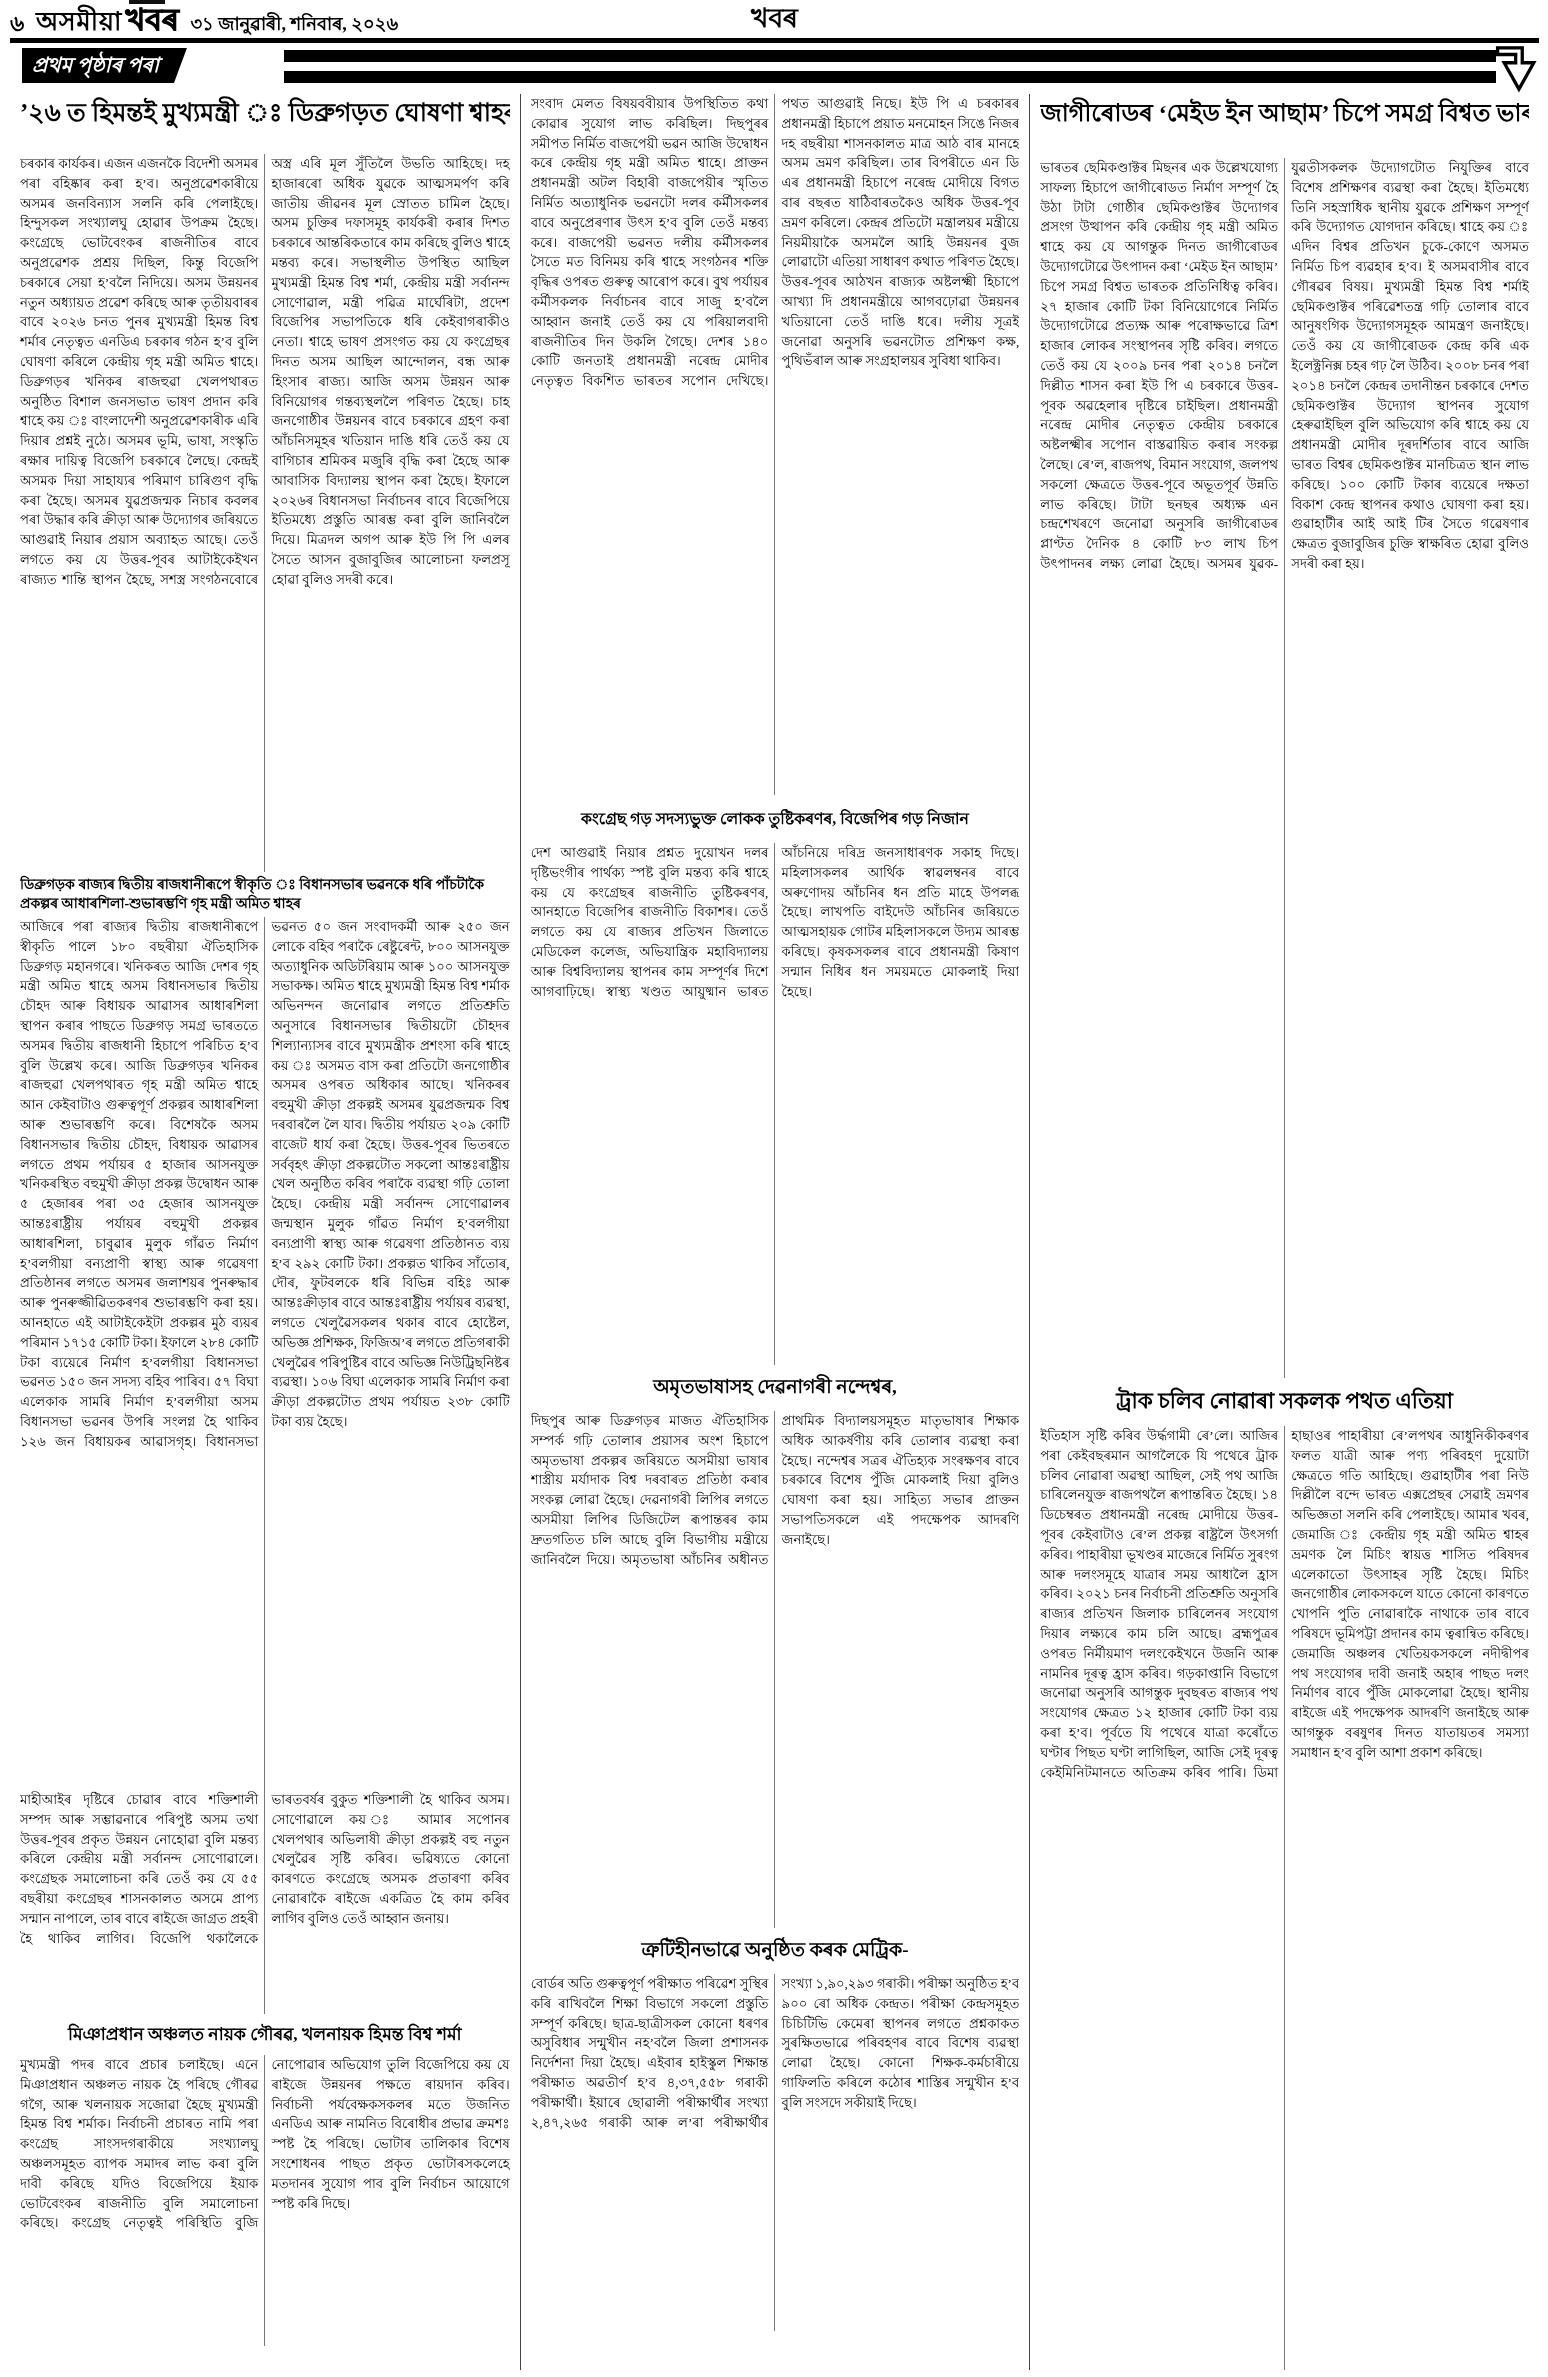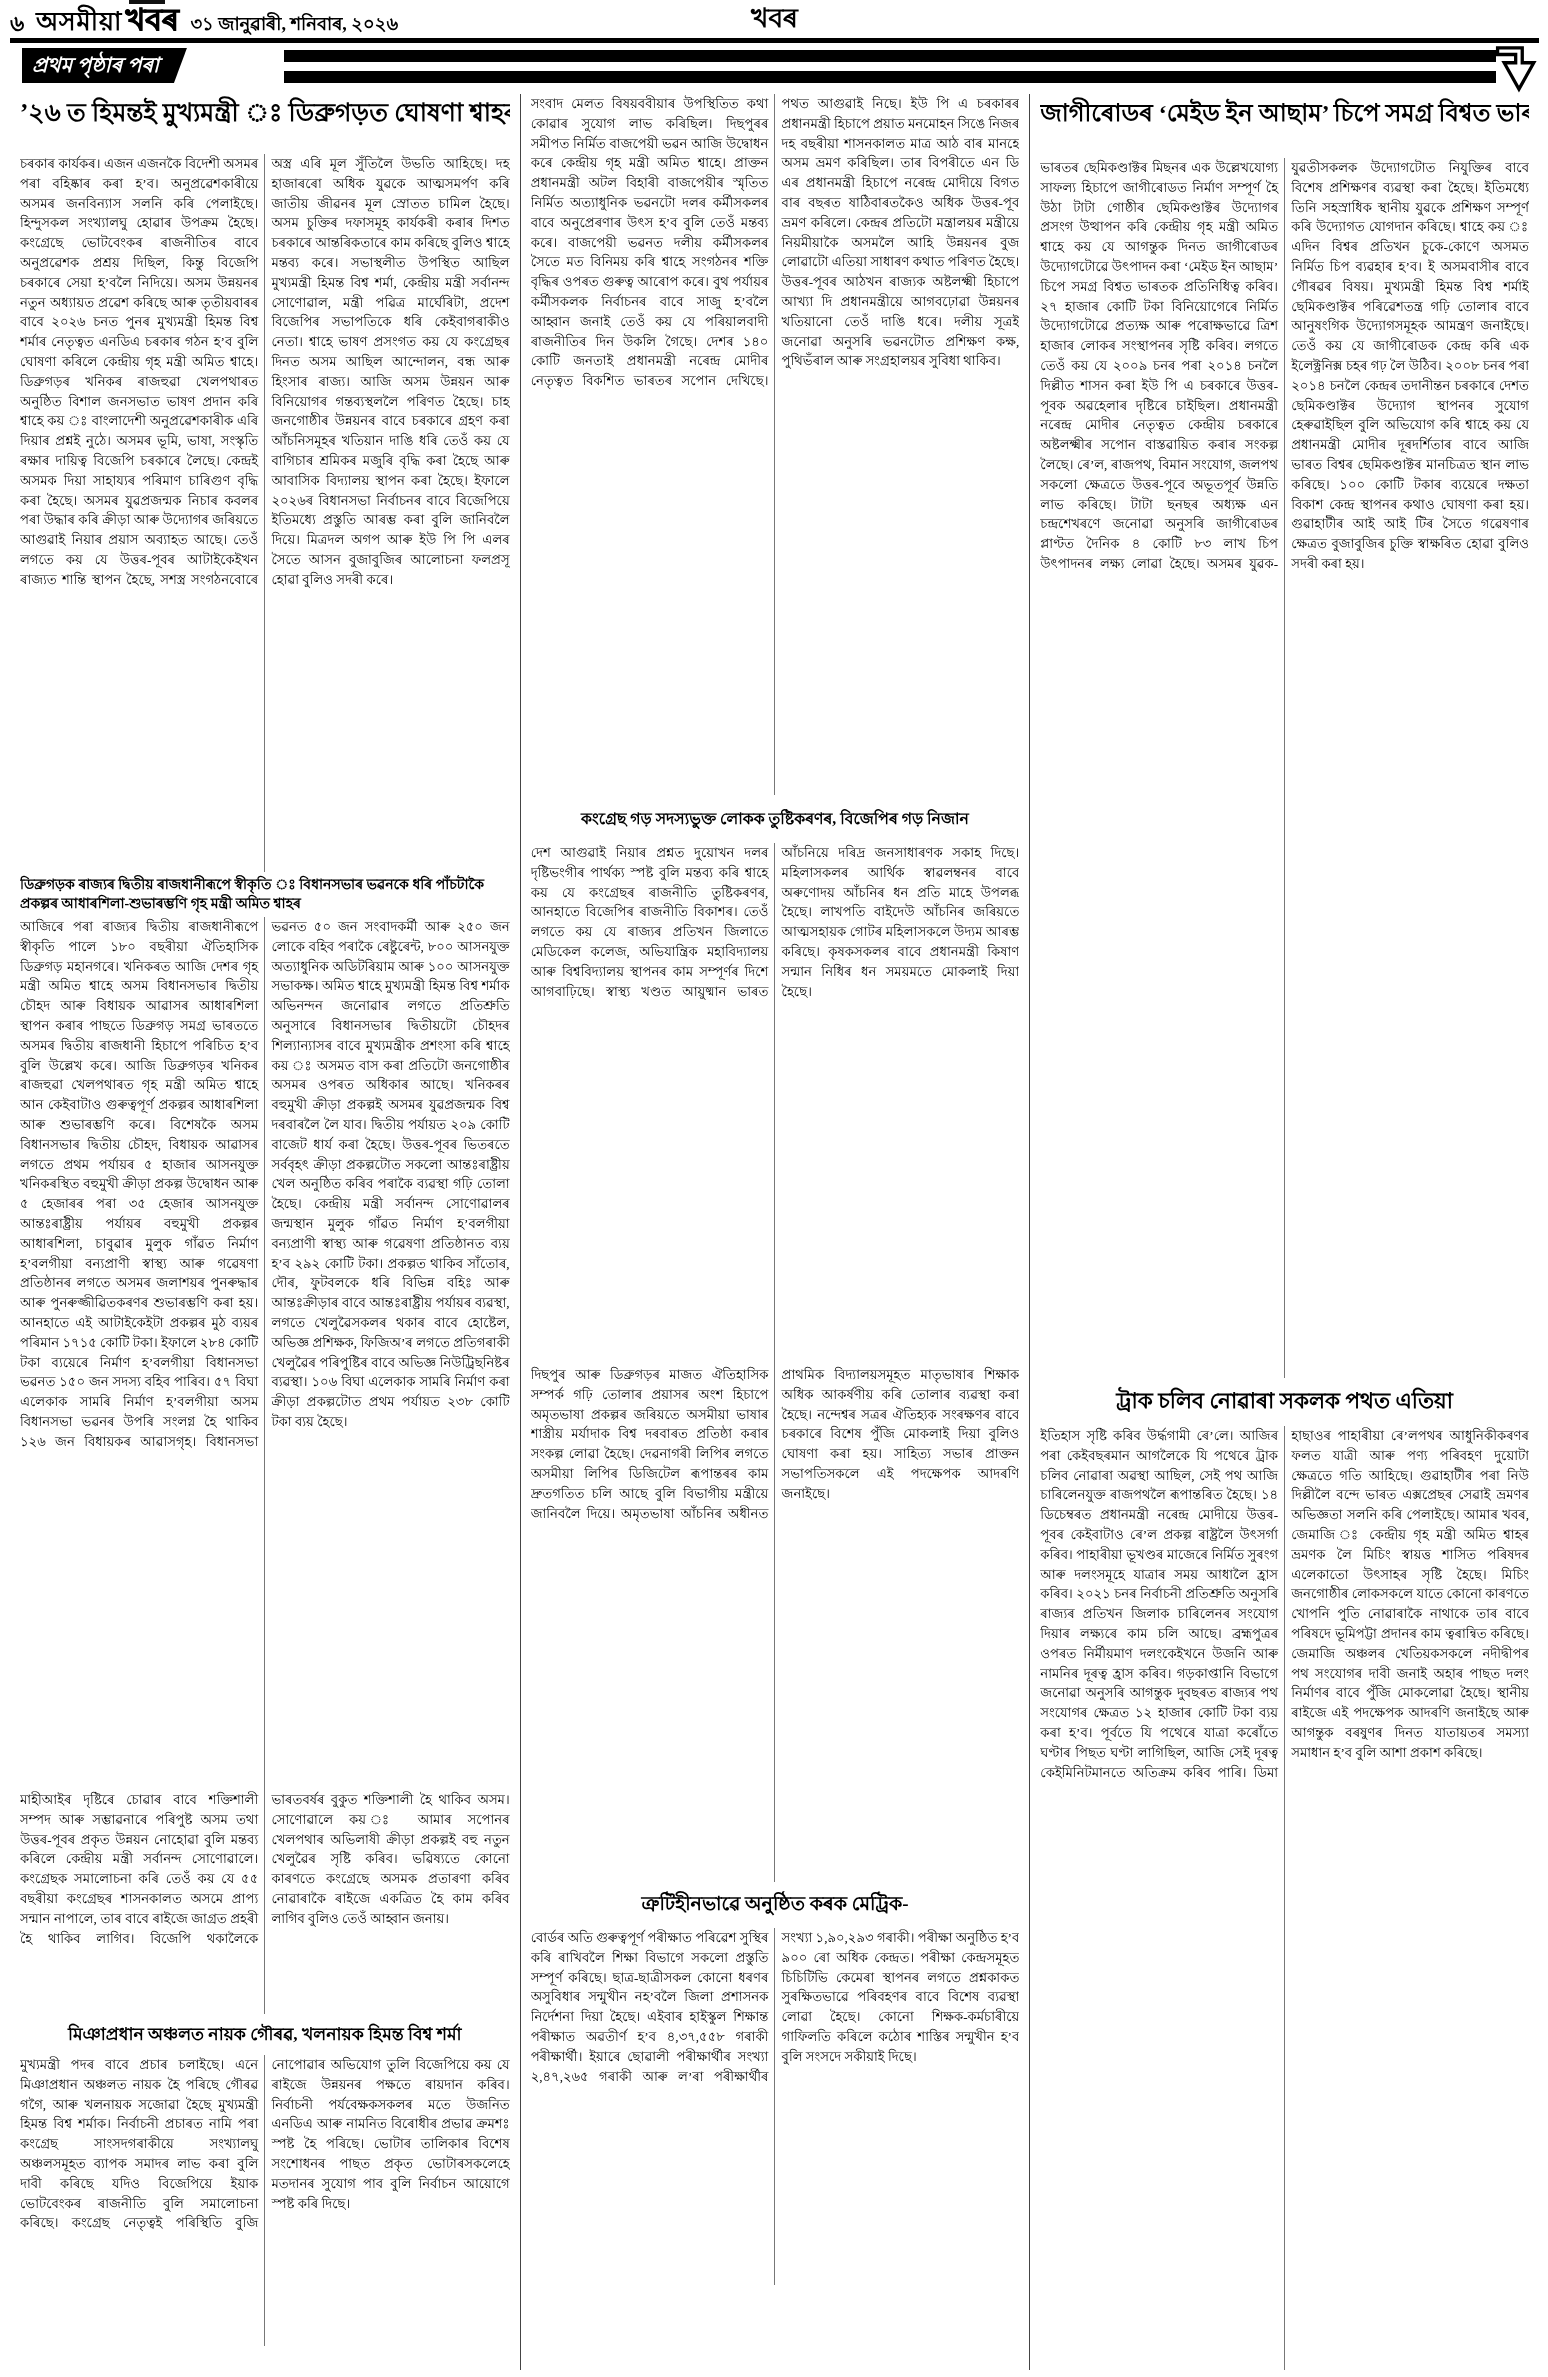--- a/index.html
+++ b/index.html
@@ -95,20 +95,21 @@
       <div class="seg g1s2">আজিৰে পৰা ৰাজ্যৰ দ্বিতীয় ৰাজধানীৰূপে স্বীকৃতি পালে ১৮০ বছৰীয়া ঐতিহাসিক ডিব্ৰুগড় মহানগৰে। খনিকৰত আজি দেশৰ গৃহ মন্ত্ৰী অমিত শ্বাহে অসম বিধানসভাৰ দ্বিতীয় চৌহদ আৰু বিধায়ক আৱাসৰ আধাৰশিলা স্থাপন কৰাৰ পাছতে ডিব্ৰুগড় সমগ্ৰ ভাৰততে অসমৰ দ্বিতীয় ৰাজধানী হিচাপে পৰিচিত হ’ব বুলি উল্লেখ কৰে। আজি ডিব্ৰুগড়ৰ খনিকৰ ৰাজহুৱা খেলপথাৰত গৃহ মন্ত্ৰী অমিত শ্বাহে আন কেইবাটাও গুৰুত্বপূৰ্ণ প্ৰকল্পৰ আধাৰশিলা আৰু শুভাৰম্ভণি কৰে। বিশেষকৈ অসম বিধানসভাৰ দ্বিতীয় চৌহদ, বিধায়ক আৱাসৰ লগতে প্ৰথম পৰ্যায়ৰ ৫ হাজাৰ আসনযুক্ত খনিকৰস্থিত বহুমুখী ক্ৰীড়া প্ৰকল্প উদ্বোধন আৰু ৫ হেজাৰৰ পৰা ৩৫ হেজাৰ আসনযুক্ত আন্তঃৰাষ্ট্ৰীয় পৰ্যায়ৰ বহুমুখী প্ৰকল্পৰ আধাৰশিলা, চাবুৱাৰ মুলুক গাঁৱত নিৰ্মাণ হ’বলগীয়া বন্যপ্ৰাণী স্বাস্থ্য আৰু গৱেষণা প্ৰতিষ্ঠানৰ লগতে অসমৰ জলাশয়ৰ পুনৰুদ্ধাৰ আৰু পুনৰুজ্জীৱিতকৰণৰ শুভাৰম্ভণি কৰা হয়। আনহাতে এই আটাইকেইটা প্ৰকল্পৰ মুঠ ব্যয়ৰ পৰিমান ১৭১৫ কোটি টকা। ইফালে ২৮৪ কোটি টকা ব্যয়েৰে নিৰ্মাণ হ’বলগীয়া বিধানসভা ভৱনত ১৫০ জন সদস্য বহিব পাৰিব। ৫৭ বিঘা এলেকাক সামৰি নিৰ্মাণ হ’বলগীয়া অসম বিধানসভা ভৱনৰ উপৰি সংলগ্ন হৈ থাকিব ১২৬ জন বিধায়কৰ আৱাসগৃহ। বিধানসভা ভৱনত ৫০ জন সংবাদকৰ্মী আৰু ২৫০ জন লোকে বহিব পৰাকৈ ৰেষ্টুৰেন্ট, ৮০০ আসনযুক্ত অত্যাধুনিক অডিটৰিয়াম আৰু ১০০ আসনযুক্ত সভাকক্ষ। অমিত শ্বাহে মুখ্যমন্ত্ৰী হিমন্ত বিশ্ব শৰ্মাক অভিনন্দন জনোৱাৰ লগতে প্ৰতিশ্ৰুতি অনুসাৰে বিধানসভাৰ দ্বিতীয়টো চৌহদৰ শিল্যান্যাসৰ বাবে মুখ্যমন্ত্ৰীক প্ৰশংসা কৰি শ্বাহে কয় ঃ অসমত বাস কৰা প্ৰতিটো জনগোষ্ঠীৰ অসমৰ ওপৰত অধিকাৰ আছে। খনিকৰৰ বহুমুখী ক্ৰীড়া প্ৰকল্পই অসমৰ যুৱপ্ৰজন্মক বিশ্ব দৰবাৰলৈ লৈ যাব। দ্বিতীয় পৰ্যায়ত ২০৯ কোটি বাজেট ধাৰ্য কৰা হৈছে। উত্তৰ-পূবৰ ভিতৰতে সৰ্ববৃহৎ ক্ৰীড়া প্ৰকল্পটোত সকলো আন্তঃৰাষ্ট্ৰীয় খেল অনুষ্ঠিত কৰিব পৰাকৈ ব্যৱস্থা গঢ়ি তোলা হৈছে। কেন্দ্ৰীয় মন্ত্ৰী সৰ্বানন্দ সোণোৱালৰ জন্মস্থান মুলুক গাঁৱত নিৰ্মাণ হ’বলগীয়া বন্যপ্ৰাণী স্বাস্থ্য আৰু গৱেষণা প্ৰতিষ্ঠানত ব্যয় হ’ব ২৯২ কোটি টকা। প্ৰকল্পত থাকিব সাঁতোৰ, দৌৰ, ফুটবলকে ধৰি বিভিন্ন বহিঃ আৰু আন্তঃক্ৰীড়াৰ বাবে আন্তঃৰাষ্ট্ৰীয় পৰ্যায়ৰ ব্যৱস্থা, লগতে খেলুৱৈসকলৰ থকাৰ বাবে হোষ্টেল, অভিজ্ঞ প্ৰশিক্ষক, ফিজিঅ’ৰ লগতে প্ৰতিগৰাকী খেলুৱৈৰ পৰিপুষ্টিৰ বাবে অভিজ্ঞ নিউট্ৰিছনিষ্টৰ ব্যৱস্থা। ১০৬ বিঘা এলেকাক সামৰি নিৰ্মাণ কৰা ক্ৰীড়া প্ৰকল্পটোত প্ৰথম পৰ্যায়ত ২৩৮ কোটি টকা ব্যয় হৈছে।</div>
       <div class="seg g1s3">মাহীআইৰ দৃষ্টিৰে চোৱাৰ বাবে শক্তিশালী সম্পদ আৰু সম্ভাৱনাৰে পৰিপুষ্ট অসম তথা উত্তৰ-পূবৰ প্ৰকৃত উন্নয়ন নোহোৱা বুলি মন্তব্য কৰিলে কেন্দ্ৰীয় মন্ত্ৰী সৰ্বানন্দ সোণোৱালে। কংগ্ৰেছক সমালোচনা কৰি তেওঁ কয় যে ৫৫ বছৰীয়া কংগ্ৰেছৰ শাসনকালত অসমে প্ৰাপ্য সন্মান নাপালে, তাৰ বাবে ৰাইজে জাগ্ৰত প্ৰহৰী হৈ থাকিব লাগিব। বিজেপি থকালৈকে ভাৰতবৰ্ষৰ বুকুত শক্তিশালী হৈ থাকিব অসম। সোণোৱালে কয় ঃ আমাৰ সপোনৰ খেলপথাৰ অভিলাষী ক্ৰীড়া প্ৰকল্পই বহু নতুন খেলুৱৈৰ সৃষ্টি কৰিব। ভৱিষ্যতে কোনো কাৰণতে কংগ্ৰেছে অসমক প্ৰতাৰণা কৰিব নোৱাৰাকৈ ৰাইজে একত্ৰিত হৈ কাম কৰিব লাগিব বুলিও তেওঁ আহ্বান জনায়।</div>
       <div class="sub g1sub3">মিঞাপ্ৰধান অঞ্চলত নায়ক গৌৰৱ, খলনায়ক হিমন্ত বিশ্ব শৰ্মা</div>
       <div class="seg g1s4">মুখ্যমন্ত্ৰী পদৰ বাবে প্ৰচাৰ চলাইছে। এনে মিঞাপ্ৰধান অঞ্চলত নায়ক হৈ পৰিছে গৌৰৱ গগৈ, আৰু খলনায়ক সজোৱা হৈছে মুখ্যমন্ত্ৰী হিমন্ত বিশ্ব শৰ্মাক। নিৰ্বাচনী প্ৰচাৰত নামি পৰা কংগ্ৰেছ সাংসদগৰাকীয়ে সংখ্যালঘু অঞ্চলসমূহত ব্যাপক সমাদৰ লাভ কৰা বুলি দাবী কৰিছে যদিও বিজেপিয়ে ইয়াক ভোটবেংকৰ ৰাজনীতি বুলি সমালোচনা কৰিছে। কংগ্ৰেছ নেতৃত্বই পৰিস্থিতি বুজি নোপোৱাৰ অভিযোগ তুলি বিজেপিয়ে কয় যে ৰাইজে উন্নয়নৰ পক্ষতে ৰায়দান কৰিব। নিৰ্বাচনী পৰ্যবেক্ষকসকলৰ মতে উজনিত এনডিএ আৰু নামনিত বিৰোধীৰ প্ৰভাৱ ক্ৰমশঃ স্পষ্ট হৈ পৰিছে। ভোটাৰ তালিকাৰ বিশেষ সংশোধনৰ পাছত প্ৰকৃত ভোটাৰসকলেহে মতদানৰ সুযোগ পাব বুলি নিৰ্বাচন আয়োগে স্পষ্ট কৰি দিছে।</div>
     </div>
 
     <div class="group">
       <div class="seg g2s1">সংবাদ মেলত বিষয়ববীয়াৰ উপস্থিতিত কথা কোৱাৰ সুযোগ লাভ কৰিছিল। দিছপুৰৰ সমীপত নিৰ্মিত বাজপেয়ী ভৱন আজি উদ্বোধন কৰে কেন্দ্ৰীয় গৃহ মন্ত্ৰী অমিত শ্বাহে। প্ৰাক্তন প্ৰধানমন্ত্ৰী অটল বিহাৰী বাজপেয়ীৰ স্মৃতিত নিৰ্মিত অত্যাধুনিক ভৱনটো দলৰ কৰ্মীসকলৰ বাবে অনুপ্ৰেৰণাৰ উৎস হ’ব বুলি তেওঁ মন্তব্য কৰে। বাজপেয়ী ভৱনত দলীয় কৰ্মীসকলৰ সৈতে মত বিনিময় কৰি শ্বাহে সংগঠনৰ শক্তি বৃদ্ধিৰ ওপৰত গুৰুত্ব আৰোপ কৰে। বুথ পৰ্যায়ৰ কৰ্মীসকলক নিৰ্বাচনৰ বাবে সাজু হ’বলৈ আহ্বান জনাই তেওঁ কয় যে পৰিয়ালবাদী ৰাজনীতিৰ দিন উকলি গৈছে। দেশৰ ১৪০ কোটি জনতাই প্ৰধানমন্ত্ৰী নৰেন্দ্ৰ মোদীৰ নেতৃত্বত বিকশিত ভাৰতৰ সপোন দেখিছে। পথত আগুৱাই নিছে। ইউ পি এ চৰকাৰৰ প্ৰধানমন্ত্ৰী হিচাপে প্ৰয়াত মনমোহন সিঙে নিজৰ দহ বছৰীয়া শাসনকালত মাত্ৰ আঠ বাৰ মানহে অসম ভ্ৰমণ কৰিছিল। তাৰ বিপৰীতে এন ডি এৰ প্ৰধানমন্ত্ৰী হিচাপে নৰেন্দ্ৰ মোদীয়ে বিগত বাৰ বছৰত ষাঠিবাৰতকৈও অধিক উত্তৰ-পূব ভ্ৰমণ কৰিলে। কেন্দ্ৰৰ প্ৰতিটো মন্ত্ৰালয়ৰ মন্ত্ৰীয়ে নিয়মীয়াকৈ অসমলৈ আহি উন্নয়নৰ বুজ লোৱাটো এতিয়া সাধাৰণ কথাত পৰিণত হৈছে। উত্তৰ-পূবৰ আঠখন ৰাজ্যক অষ্টলক্ষ্মী হিচাপে আখ্যা দি প্ৰধানমন্ত্ৰীয়ে আগবঢ়োৱা উন্নয়নৰ খতিয়ানো তেওঁ দাঙি ধৰে। দলীয় সূত্ৰই জনোৱা অনুসৰি ভৱনটোত প্ৰশিক্ষণ কক্ষ, পুথিভঁৰাল আৰু সংগ্ৰহালয়ৰ সুবিধা থাকিব।</div>
       <div class="sub g2sub1">কংগ্ৰেছ গড় সদস্যভুক্ত লোকক তুষ্টিকৰণৰ, বিজেপিৰ গড় নিজান</div>
       <div class="seg g2s2">দেশ আগুৱাই নিয়াৰ প্ৰশ্নত দুয়োখন দলৰ দৃষ্টিভংগীৰ পাৰ্থক্য স্পষ্ট বুলি মন্তব্য কৰি শ্বাহে কয় যে কংগ্ৰেছৰ ৰাজনীতি তুষ্টিকৰণৰ, আনহাতে বিজেপিৰ ৰাজনীতি বিকাশৰ। তেওঁ লগতে কয় যে ৰাজ্যৰ প্ৰতিখন জিলাতে মেডিকেল কলেজ, অভিযান্ত্ৰিক মহাবিদ্যালয় আৰু বিশ্ববিদ্যালয় স্থাপনৰ কাম সম্পূৰ্ণৰ দিশে আগবাঢ়িছে। স্বাস্থ্য খণ্ডত আয়ুষ্মান ভাৰত আঁচনিয়ে দৰিদ্ৰ জনসাধাৰণক সকাহ দিছে। মহিলাসকলৰ আৰ্থিক স্বাৱলম্বনৰ বাবে অৰুণোদয় আঁচনিৰ ধন প্ৰতি মাহে উপলব্ধ হৈছে। লাখপতি বাইদেউ আঁচনিৰ জৰিয়তে আত্মসহায়ক গোটৰ মহিলাসকলে উদ্যম আৰম্ভ কৰিছে। কৃষকসকলৰ বাবে প্ৰধানমন্ত্ৰী কিষাণ সন্মান নিধিৰ ধন সময়মতে মোকলাই দিয়া হৈছে।</div>
+      <div class="sub g2sub2">অমৃতভাষাসহ দেৱনাগৰী নন্দেশ্বৰ,</div>
       <div class="seg g2s3">দিছপুৰ আৰু ডিব্ৰুগড়ৰ মাজত ঐতিহাসিক সম্পৰ্ক গঢ়ি তোলাৰ প্ৰয়াসৰ অংশ হিচাপে অমৃতভাষা প্ৰকল্পৰ জৰিয়তে অসমীয়া ভাষাৰ শাস্ত্ৰীয় মৰ্যাদাক বিশ্ব দৰবাৰত প্ৰতিষ্ঠা কৰাৰ সংকল্প লোৱা হৈছে। দেৱনাগৰী লিপিৰ লগতে অসমীয়া লিপিৰ ডিজিটেল ৰূপান্তৰৰ কাম দ্ৰুতগতিত চলি আছে বুলি বিভাগীয় মন্ত্ৰীয়ে জানিবলৈ দিয়ে। অমৃতভাষা আঁচনিৰ অধীনত প্ৰাথমিক বিদ্যালয়সমূহত মাতৃভাষাৰ শিক্ষাক অধিক আকৰ্ষণীয় কৰি তোলাৰ ব্যৱস্থা কৰা হৈছে। নন্দেশ্বৰ সত্ৰৰ ঐতিহ্যক সংৰক্ষণৰ বাবে চৰকাৰে বিশেষ পুঁজি মোকলাই দিয়া বুলিও ঘোষণা কৰা হয়। সাহিত্য সভাৰ প্ৰাক্তন সভাপতিসকলে এই পদক্ষেপক আদৰণি জনাইছে।</div>
       <div class="sub g2sub3">ত্ৰুটিহীনভাৱে অনুষ্ঠিত কৰক মেট্ৰিক-</div>
       <div class="seg g2s4">বোৰ্ডৰ অতি গুৰুত্বপূৰ্ণ পৰীক্ষাত পৰিৱেশ সুস্থিৰ কৰি ৰাখিবলৈ শিক্ষা বিভাগে সকলো প্ৰস্তুতি সম্পূৰ্ণ কৰিছে। ছাত্ৰ-ছাত্ৰীসকল কোনো ধৰণৰ অসুবিধাৰ সন্মুখীন নহ’বলৈ জিলা প্ৰশাসনক নিৰ্দেশনা দিয়া হৈছে। এইবাৰ হাইস্কুল শিক্ষান্ত পৰীক্ষাত অৱতীৰ্ণ হ’ব ৪,৩৭,৫৫৮ গৰাকী পৰীক্ষাৰ্থী। ইয়াৰে ছোৱালী পৰীক্ষাৰ্থীৰ সংখ্যা ২,৪৭,২৬৫ গৰাকী আৰু ল’ৰা পৰীক্ষাৰ্থীৰ সংখ্যা ১,৯০,২৯৩ গৰাকী। পৰীক্ষা অনুষ্ঠিত হ’ব ৯০০ ৰো অধিক কেন্দ্ৰত। পৰীক্ষা কেন্দ্ৰসমূহত চিচিটিভি কেমেৰা স্থাপনৰ লগতে প্ৰশ্নকাকত সুৰক্ষিতভাৱে পৰিবহণৰ বাবে বিশেষ ব্যৱস্থা লোৱা হৈছে। কোনো শিক্ষক-কৰ্মচাৰীয়ে গাফিলতি কৰিলে কঠোৰ শাস্তিৰ সন্মুখীন হ’ব বুলি সংসদে সকীয়াই দিছে।</div>
     </div>
 
     <div class="group">
       <div class="headline h-right">জাগীৰোডৰ ‘মেইড ইন আছাম’ চিপে সমগ্ৰ বিশ্বত ভাৰতক</div>
       <div class="seg g3s1">ভাৰতৰ ছেমিকণ্ডাক্টৰ মিছনৰ এক উল্লেখযোগ্য সাফল্য হিচাপে জাগীৰোডত নিৰ্মাণ সম্পূৰ্ণ হৈ উঠা টাটা গোষ্ঠীৰ ছেমিকণ্ডাক্টৰ উদ্যোগৰ প্ৰসংগ উত্থাপন কৰি কেন্দ্ৰীয় গৃহ মন্ত্ৰী অমিত শ্বাহে কয় যে আগন্তুক দিনত জাগীৰোডৰ উদ্যোগটোৱে উৎপাদন কৰা ‘মেইড ইন আছাম’ চিপে সমগ্ৰ বিশ্বত ভাৰতক প্ৰতিনিধিত্ব কৰিব। ২৭ হাজাৰ কোটি টকা বিনিয়োগেৰে নিৰ্মিত উদ্যোগটোৱে প্ৰত্যক্ষ আৰু পৰোক্ষভাৱে ত্ৰিশ হাজাৰ লোকৰ সংস্থাপনৰ সৃষ্টি কৰিব। লগতে তেওঁ কয় যে ২০০৯ চনৰ পৰা ২০১৪ চনলৈ দিল্লীত শাসন কৰা ইউ পি এ চৰকাৰে উত্তৰ-পূবক অৱহেলাৰ দৃষ্টিৰে চাইছিল। প্ৰধানমন্ত্ৰী নৰেন্দ্ৰ মোদীৰ নেতৃত্বত কেন্দ্ৰীয় চৰকাৰে অষ্টলক্ষ্মীৰ সপোন বাস্তৱায়িত কৰাৰ সংকল্প লৈছে। ৰে’ল, ৰাজপথ, বিমান সংযোগ, জলপথ সকলো ক্ষেত্ৰতে উত্তৰ-পূবে অভূতপূৰ্ব উন্নতি লাভ কৰিছে। টাটা ছনছৰ অধ্যক্ষ এন চন্দ্ৰশেখৰণে জনোৱা অনুসৰি জাগীৰোডৰ প্লাণ্টত দৈনিক ৪ কোটি ৮৩ লাখ চিপ উৎপাদনৰ লক্ষ্য লোৱা হৈছে। অসমৰ যুৱক-যুৱতীসকলক উদ্যোগটোত নিযুক্তিৰ বাবে বিশেষ প্ৰশিক্ষণৰ ব্যৱস্থা কৰা হৈছে। ইতিমধ্যে তিনি সহস্ৰাধিক স্থানীয় যুৱকে প্ৰশিক্ষণ সম্পূৰ্ণ কৰি উদ্যোগত যোগদান কৰিছে। শ্বাহে কয় ঃ এদিন বিশ্বৰ প্ৰতিখন চুকে-কোণে অসমত নিৰ্মিত চিপ ব্যৱহাৰ হ’ব। ই অসমবাসীৰ বাবে গৌৰৱৰ বিষয়। মুখ্যমন্ত্ৰী হিমন্ত বিশ্ব শৰ্মাই ছেমিকণ্ডাক্টৰ পৰিৱেশতন্ত্ৰ গঢ়ি তোলাৰ বাবে আনুষংগিক উদ্যোগসমূহক আমন্ত্ৰণ জনাইছে। তেওঁ কয় যে জাগীৰোডক কেন্দ্ৰ কৰি এক ইলেক্ট্ৰনিক্স চহৰ গঢ় লৈ উঠিব। ২০০৮ চনৰ পৰা ২০১৪ চনলৈ কেন্দ্ৰৰ তদানীন্তন চৰকাৰে দেশত ছেমিকণ্ডাক্টৰ উদ্যোগ স্থাপনৰ সুযোগ হেৰুৱাইছিল বুলি অভিযোগ কৰি শ্বাহে কয় যে প্ৰধানমন্ত্ৰী মোদীৰ দূৰদৰ্শিতাৰ বাবে আজি ভাৰত বিশ্বৰ ছেমিকণ্ডাক্টৰ মানচিত্ৰত স্থান লাভ কৰিছে। ১০০ কোটি টকাৰ ব্যয়েৰে দক্ষতা বিকাশ কেন্দ্ৰ স্থাপনৰ কথাও ঘোষণা কৰা হয়। গুৱাহাটীৰ আই আই টিৰ সৈতে গৱেষণাৰ ক্ষেত্ৰত বুজাবুজিৰ চুক্তি স্বাক্ষৰিত হোৱা বুলিও সদৰী কৰা হয়।</div>
       <div class="sub g3sub1">ট্ৰাক চলিব নোৱাৰা সকলক পথত এতিয়া</div>
       <div class="seg g3s2">ইতিহাস সৃষ্টি কৰিব উৰ্দ্ধগামী ৰে’লে। আজিৰ পৰা কেইবছৰমান আগলৈকে যি পথেৰে ট্ৰাক চলিব নোৱাৰা অৱস্থা আছিল, সেই পথ আজি চাৰিলেনযুক্ত ৰাজপথলৈ ৰূপান্তৰিত হৈছে। ১৪ ডিচেম্বৰত প্ৰধানমন্ত্ৰী নৰেন্দ্ৰ মোদীয়ে উত্তৰ-পূবৰ কেইবাটাও ৰে’ল প্ৰকল্প ৰাষ্ট্ৰলৈ উৎসৰ্গা কৰিব। পাহাৰীয়া ভূখণ্ডৰ মাজেৰে নিৰ্মিত সুৰংগ আৰু দলংসমূহে যাত্ৰাৰ সময় আধালৈ হ্ৰাস কৰিব। ২০২১ চনৰ নিৰ্বাচনী প্ৰতিশ্ৰুতি অনুসৰি ৰাজ্যৰ প্ৰতিখন জিলাক চাৰিলেনৰ সংযোগ দিয়াৰ লক্ষ্যৰে কাম চলি আছে। ব্ৰহ্মপুত্ৰৰ ওপৰত নিৰ্মীয়মাণ দলংকেইখনে উজনি আৰু নামনিৰ দূৰত্ব হ্ৰাস কৰিব। গড়কাপ্তানি বিভাগে জনোৱা অনুসৰি আগন্তুক দুবছৰত ৰাজ্যৰ পথ সংযোগৰ ক্ষেত্ৰত ১২ হাজাৰ কোটি টকা ব্যয় কৰা হ’ব। পূৰ্বতে যি পথেৰে যাত্ৰা কৰোঁতে ঘণ্টাৰ পিছত ঘণ্টা লাগিছিল, আজি সেই দূৰত্ব কেইমিনিটমানতে অতিক্ৰম কৰিব পাৰি। ডিমা হাছাওৰ পাহাৰীয়া ৰে’লপথৰ আধুনিকীকৰণৰ ফলত যাত্ৰী আৰু পণ্য পৰিবহণ দুয়োটা ক্ষেত্ৰতে গতি আহিছে। গুৱাহাটীৰ পৰা নিউ দিল্লীলৈ বন্দে ভাৰত এক্সপ্ৰেছৰ সেৱাই ভ্ৰমণৰ অভিজ্ঞতা সলনি কৰি পেলাইছে। আমাৰ খবৰ, জেমাজি ঃ কেন্দ্ৰীয় গৃহ মন্ত্ৰী অমিত শ্বাহৰ ভ্ৰমণক লৈ মিচিং স্বায়ত্ত শাসিত পৰিষদৰ এলেকাতো উৎসাহৰ সৃষ্টি হৈছে। মিচিং জনগোষ্ঠীৰ লোকসকলে যাতে কোনো কাৰণতে খোপনি পুতি নোৱাৰাকৈ নাথাকে তাৰ বাবে পৰিষদে ভূমিপট্টা প্ৰদানৰ কাম ত্বৰান্বিত কৰিছে। জেমাজি অঞ্চলৰ খেতিয়কসকলে নদীদ্বীপৰ পথ সংযোগৰ দাবী জনাই অহাৰ পাছত দলং নিৰ্মাণৰ বাবে পুঁজি মোকলোৱা হৈছে। স্থানীয় ৰাইজে এই পদক্ষেপক আদৰণি জনাইছে আৰু আগন্তুক বৰষুণৰ দিনত যাতায়তৰ সমস্যা সমাধান হ’ব বুলি আশা প্ৰকাশ কৰিছে।</div>

